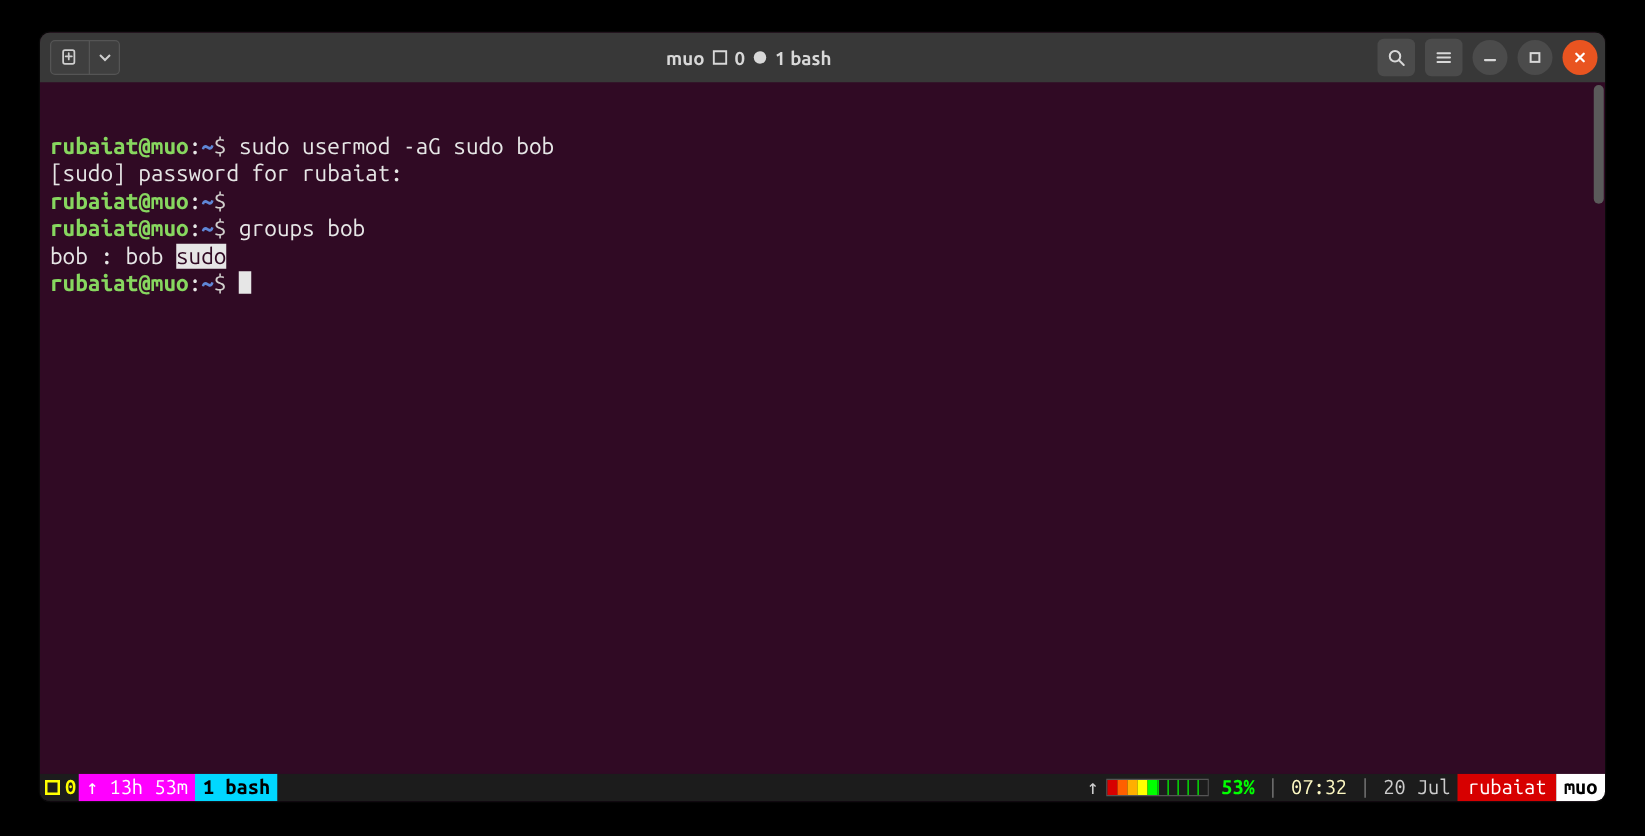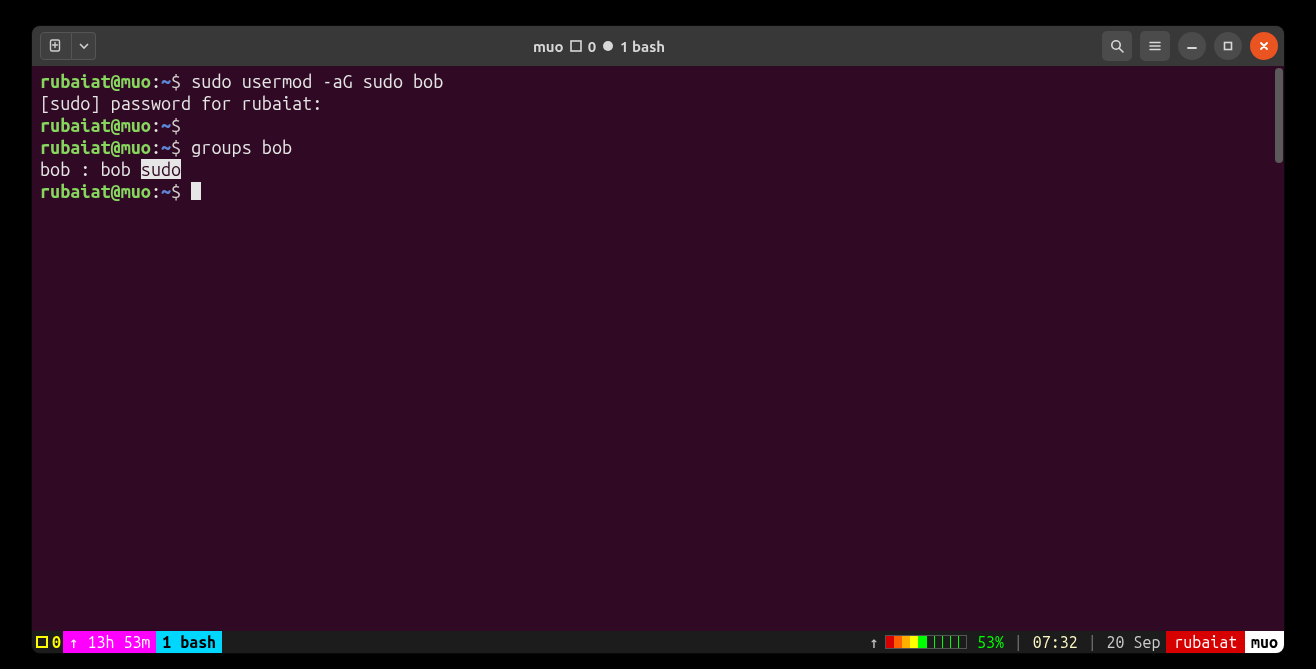--- a/index.html
+++ b/index.html
@@ -26,21 +26,21 @@
   * { box-sizing: border-box; }
   html, body {
     margin: 0; padding: 0;
     width: 1316px; height: 669px;
     background: var(--bg-black);
     font-family: "Ubuntu Mono", "DejaVu Sans Mono", Menlo, Consolas, monospace;
     overflow: hidden;
   }
   .outer {
     width: 1316px; height: 669px;
-    padding: 26px 32px 16px 32px;
+    padding: 26px 32px 28px 32px;
   }
   .window {
     width: 100%; height: 100%;
     display: flex; flex-direction: column;
     border-radius: 8px;
     overflow: hidden;
     background: var(--terminal-bg);
     box-shadow: 0 0 0 1px rgba(255,255,255,0.03);
   }
   
@@ -107,20 +107,21 @@
     min-height:0;
   }
   .term {
     flex:1;
     padding: 4px 0 0 8px;
     font-size: 18px;
     line-height: 22px;
     color: var(--text-white);
     white-space: pre;
     overflow:hidden;
+    margin-top:36px;
   }
   .scrollbar {
     width: 10px;
     background: transparent;
     display:flex; flex-direction:column;
   }
   .thumb {
     margin-top:2px;
     width:8px; margin-left:1px;
     height:95px;
@@ -165,21 +166,21 @@
     border:2px solid var(--status-yellow);
     margin-right:4px; vertical-align:-1px;
   }
   .seg.uptime { background: var(--status-magenta); color:#fff; }
   .seg.winname { background: var(--status-cyan); color:#000; font-weight:bold;}
   .seg.fill { flex:1; background: var(--status-dark); }
   .seg.net { background: var(--status-dark); color:#ccc; padding-right:2px;}
   .seg.battery { background: var(--status-dark); padding:0 4px; display:flex; align-items:center; gap:2px;}
   .batbar { display:inline-flex; height:14px; border:1px solid #555;}
   .batcell{ width:8px; height:100%; }
-  .seg.pct { color: var(--status-green); font-weight:normal;}
+  .seg.pct { color: var(--status-green); font-weight:bold;}
   .seg.sep { color:#777; padding:0 4px;}
   .seg.time { color:#fef9c3;}
   .seg.date { color:#ccc;}
   .seg.user { background: var(--status-red); color:#fff; padding:0 8px;}
   .seg.host { background: var(--status-white); color:#000; padding:0 6px; font-weight:bold;}
   .arrow-up{ display:inline-block; }
 </style>
 </head>
 <body>
 <div class="outer">
@@ -284,19 +285,19 @@
           <span class="batcell" style="background:#1c1c1c;border-left:1px solid #00ff00"></span>
           <span class="batcell" style="background:#1c1c1c;border-left:1px solid #00ff00"></span>
           <span class="batcell" style="background:#1c1c1c;border-left:1px solid #00ff00"></span>
           <span class="batcell" style="background:#1c1c1c;border-left:1px solid #00ff00"></span>
         </span>
       </div>
       <div class="seg pct">53%</div>
       <div class="seg sep">|</div>
       <div class="seg time">07:32</div>
       <div class="seg sep">|</div>
-      <div class="seg date">20 Sep</div>
+      <div class="seg date">20 Jul</div>
       <div class="seg user">rubaiat</div>
       <div class="seg host">muo</div>
     </div>
 
   </div>
 </div>
 
 </body></html>

